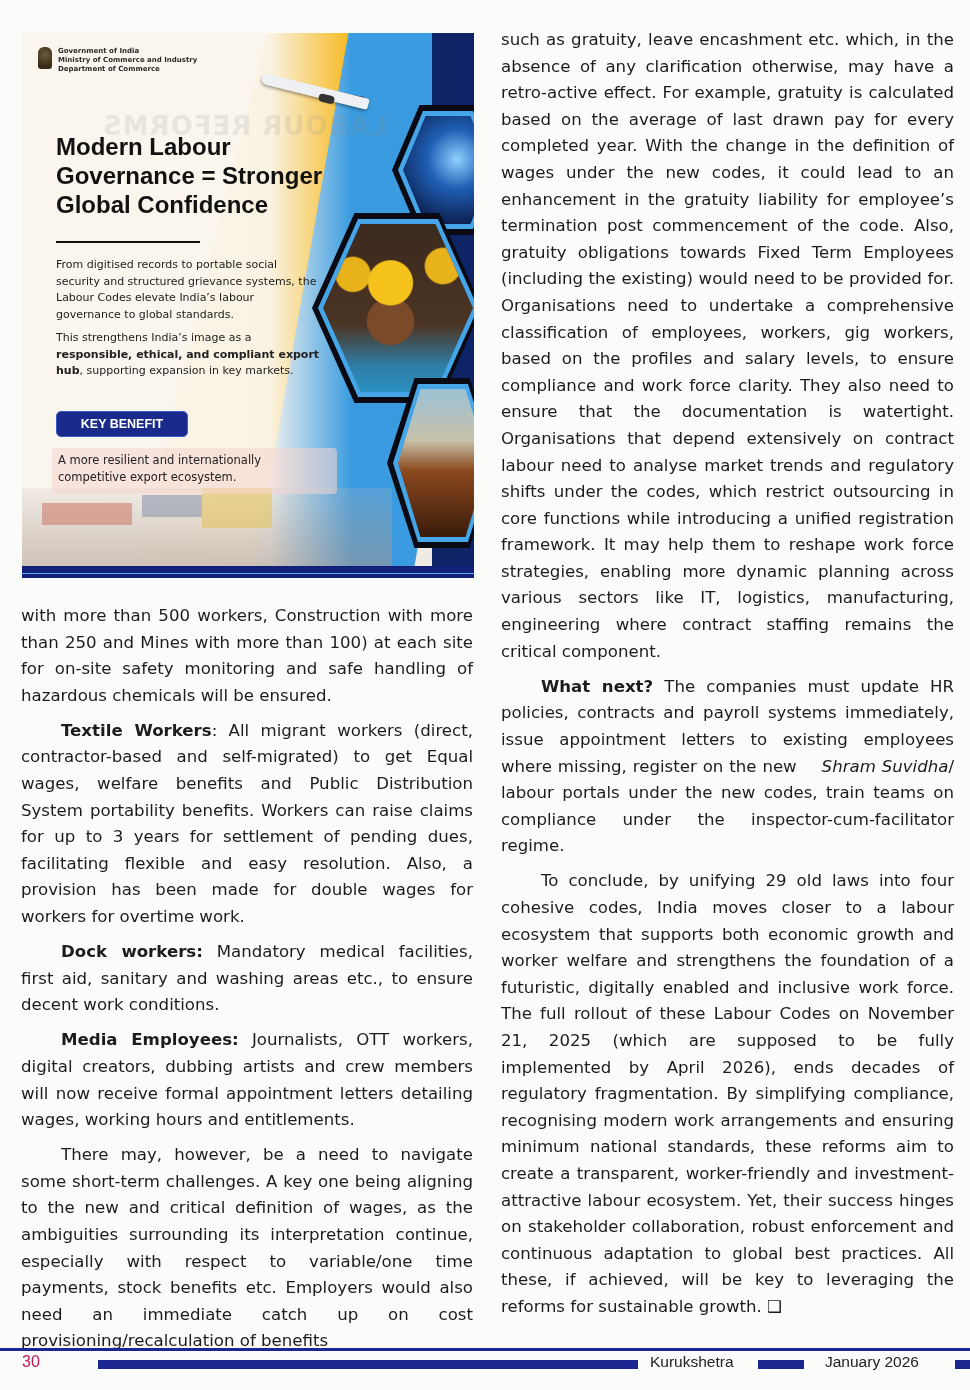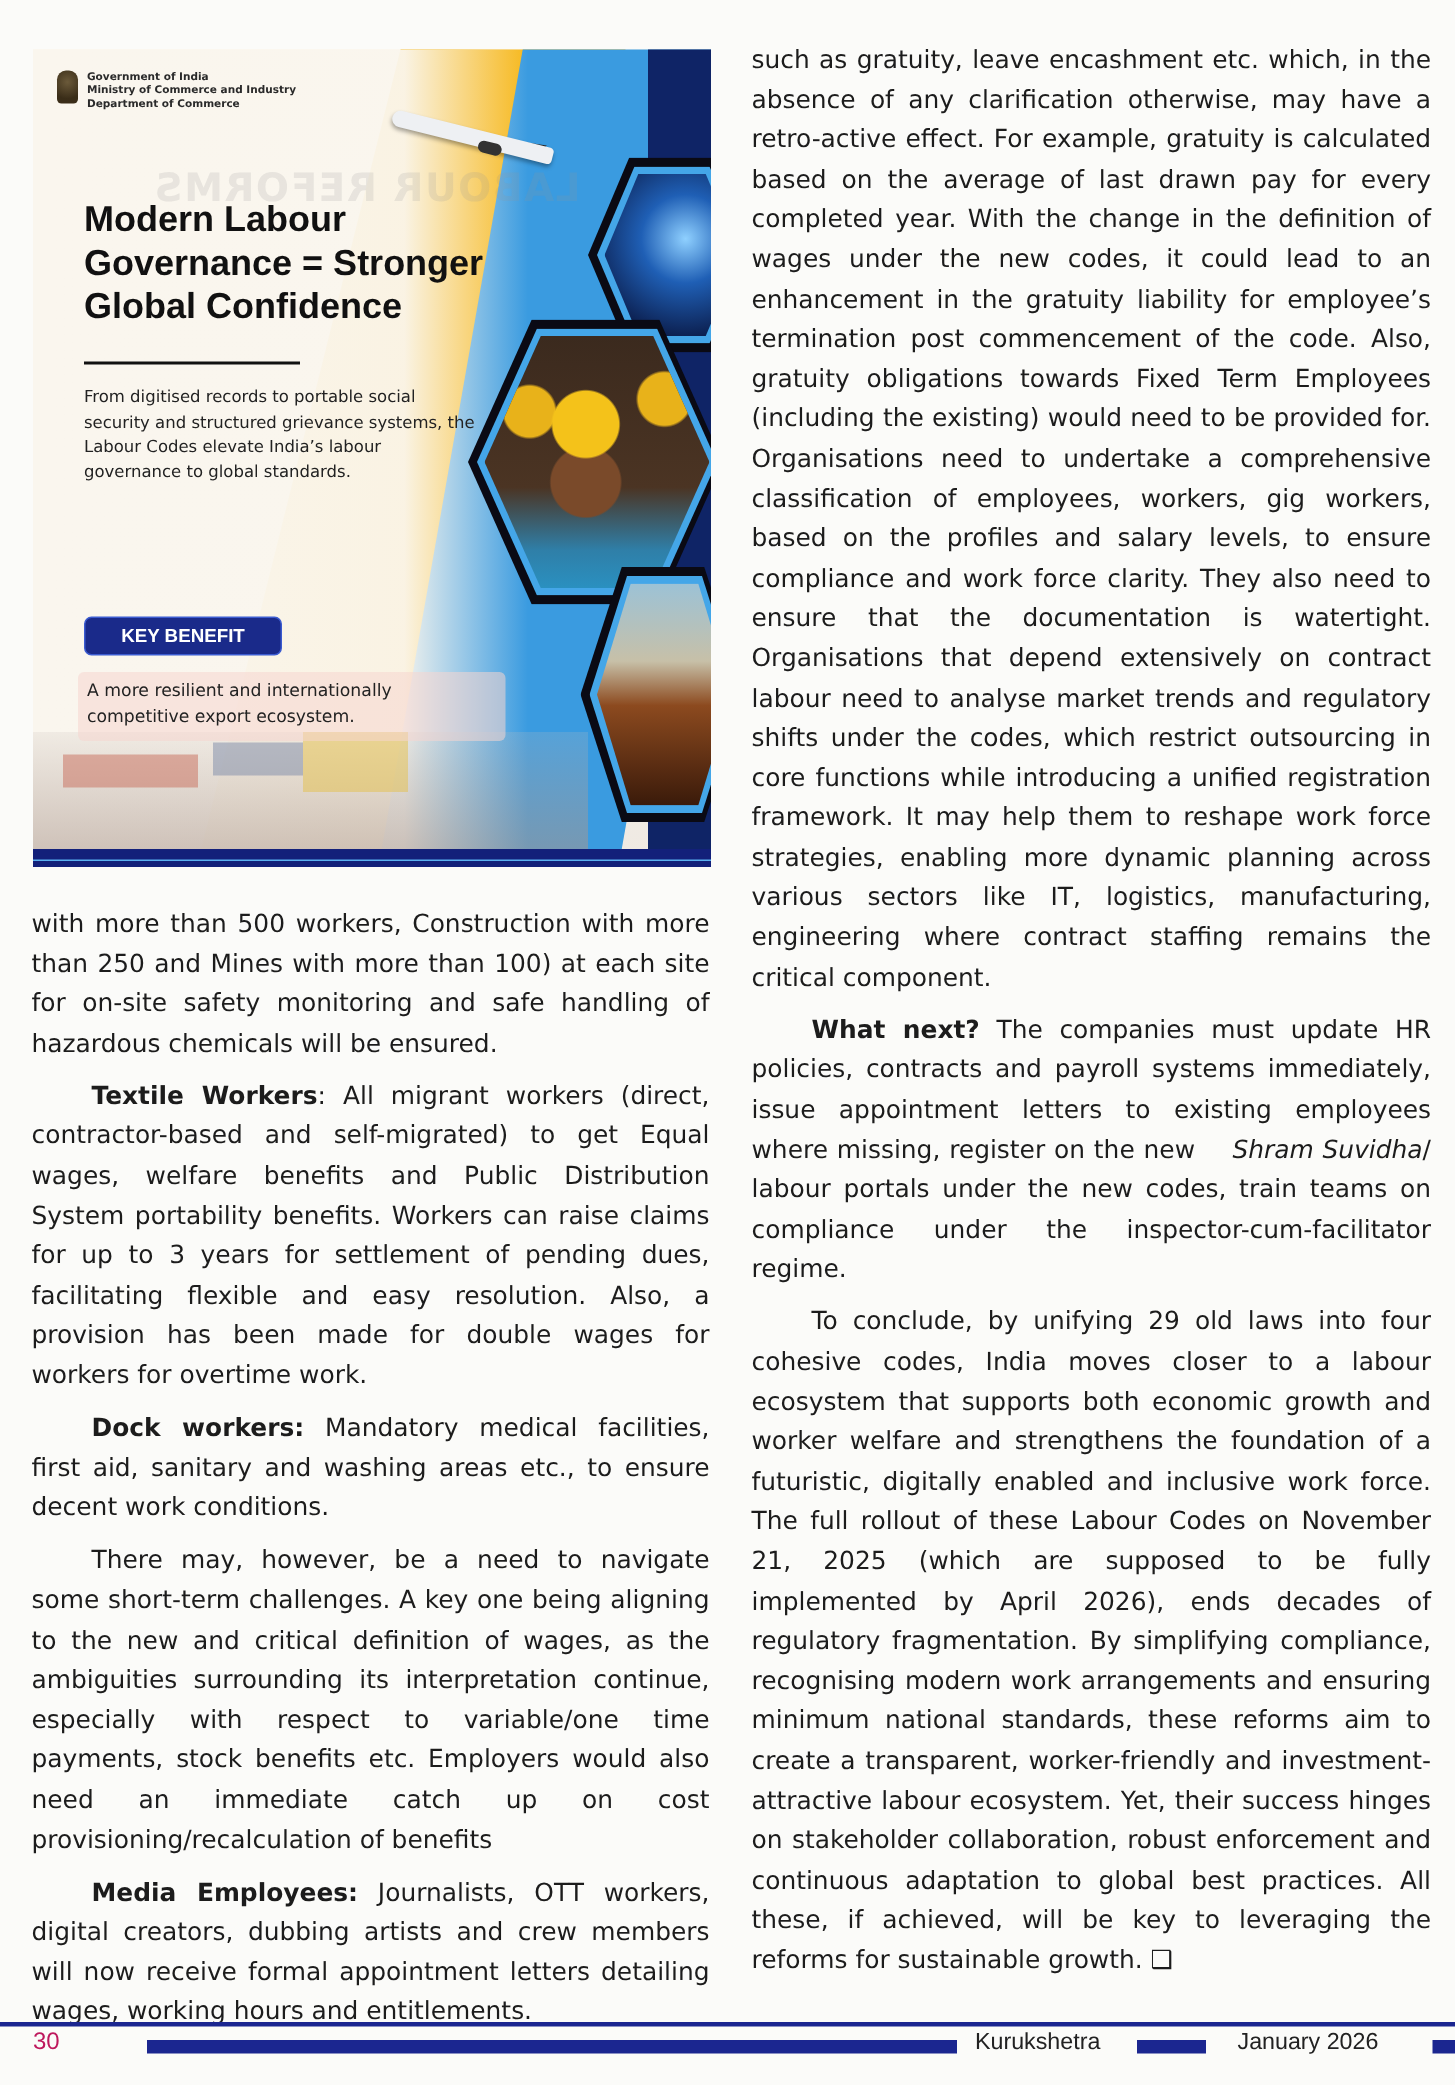--- a/index.html
+++ b/index.html
@@ -149,20 +149,21 @@
   </div>
 
   <h1>
     <div>Modern Labour</div>
     <div>Governance = Stronger</div>
     <div>Global Confidence</div>
   </h1>
   <div class="title-rule"></div>
 
   <div class="para1">From digitised records to portable social security and structured grievance systems, the Labour Codes elevate India’s labour governance to global standards.</div>
+  <div class="para2"><span>This strengthens India’s image as a </span><b>responsible, ethical, and compliant export hub</b><span>, supporting expansion in key markets.</span></div>
 
   <div class="key-btn">KEY BENEFIT</div>
   <div class="key-box">A more resilient and internationally competitive export ecosystem.</div>
 
   <div class="hex-outer" style="left:370px;top:72px;width:110px;height:130px;"></div>
   <div class="hex hex1" style="left:376px;top:78px;width:100px;height:118px;">
       <div class="in"></div>
     </div>
 
   <div class="hex-outer" style="left:290px;top:180px;width:170px;height:190px;"></div>
@@ -175,22 +176,22 @@
       <div class="in"></div>
     </div>
 
   <div class="panel-bottom"></div>
 </div>
 
 <div class="col left-col">
   <p>with more than 500 workers, Construction with more than 250 and Mines with more than 100) at each site for on-site safety monitoring and safe handling of hazardous chemicals will be ensured.</p>
   <p class="indent"><b>Textile Workers</b><span>: All migrant workers (direct, contractor-based and self-migrated) to get Equal wages, welfare benefits and Public Distribution System portability benefits. Workers can raise claims for up to 3 years for settlement of pending dues, facilitating flexible and easy resolution. Also, a provision has been made for double wages for workers for overtime work.</span></p>
   <p class="indent"><b>Dock workers:</b><span> Mandatory medical facilities, first aid, sanitary and washing areas etc., to ensure decent work conditions.</span></p>
+  <p class="indent"><b>Media Employees:</b><span> Journalists, OTT workers, digital creators, dubbing artists and crew members will now receive formal appointment letters detailing wages, working hours and entitlements.</span></p>
   <p class="indent">There may, however, be a need to navigate some short-term challenges. A key one being aligning to the new and critical definition of wages, as the ambiguities surrounding its interpretation continue, especially with respect to variable/one time payments, stock benefits etc. Employers would also need an immediate catch up on cost provisioning/recalculation of benefits</p>
-  <p class="indent"><b>Media Employees:</b><span> Journalists, OTT workers, digital creators, dubbing artists and crew members will now receive formal appointment letters detailing wages, working hours and entitlements.</span></p>
 </div>
 
 <div class="col right-col">
   <p>such as gratuity, leave encashment etc. which, in the absence of any clarification otherwise, may have a retro-active effect. For example, gratuity is calculated based on the average of last drawn pay for every completed year. With the change in the definition of wages under the new codes, it could lead to an enhancement in the gratuity liability for employee’s termination post commencement of the code. Also, gratuity obligations towards Fixed Term Employees (including the existing) would need to be provided for. Organisations need to undertake a comprehensive classification of employees, workers, gig workers, based on the profiles and salary levels, to ensure compliance and work force clarity. They also need to ensure that the documentation is watertight. Organisations that depend extensively on contract labour need to analyse market trends and regulatory shifts under the codes, which restrict outsourcing in core functions while introducing a unified registration framework. It may help them to reshape work force strategies, enabling more dynamic planning across various sectors like IT, logistics, manufacturing, engineering where contract staffing remains the critical component.</p>
   <p class="indent"><b>What next?</b><span> The companies must update HR policies, contracts and payroll systems immediately, issue appointment letters to existing employees where missing, register on the new </span><i>Shram Suvidha</i><span>/ labour portals under the new codes, train teams on compliance under the inspector-cum-facilitator regime.</span></p>
   <p class="indent"><span>To conclude, by unifying 29 old laws into four cohesive codes, India moves closer to a labour ecosystem that supports both economic growth and worker welfare and strengthens the foundation of a futuristic, digitally enabled and inclusive work force. The full rollout of these Labour Codes on November 21, 2025 (which are supposed to be fully implemented by April 2026), ends decades of regulatory fragmentation. By simplifying compliance, recognising modern work arrangements and ensuring minimum national standards, these reforms aim to create a transparent, worker-friendly and investment-attractive labour ecosystem. Yet, their success hinges on stakeholder collaboration, robust enforcement and continuous adaptation to global best practices. All these, if achieved, will be key to leveraging the reforms for sustainable growth.</span> <span>❑</span></p>
 </div>
 
 <div class="footer-rule"></div>
 <div class="footer-num">30</div>

